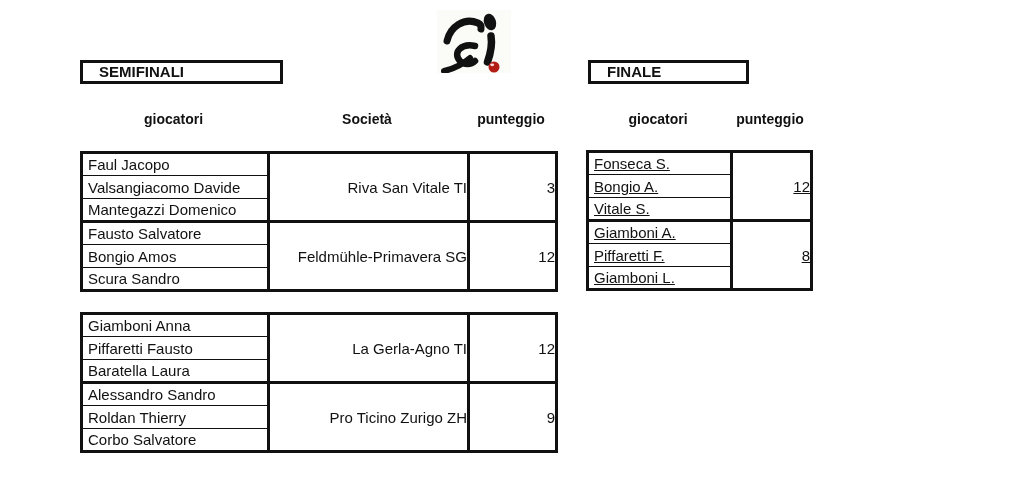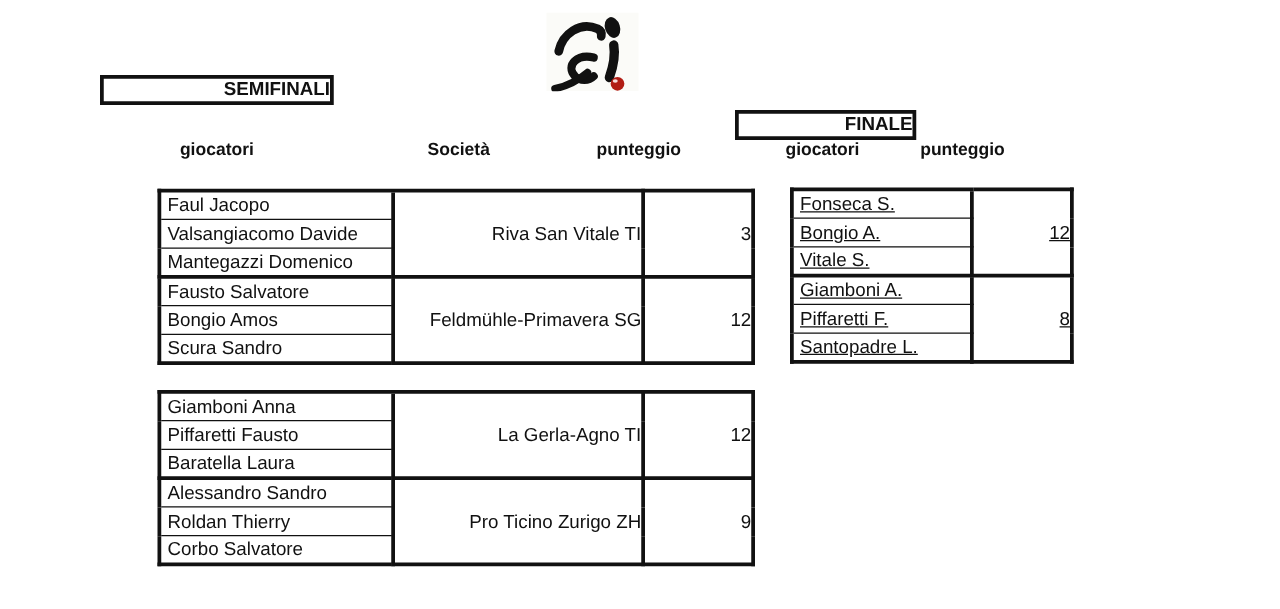--- a/index.html
+++ b/index.html
@@ -11,37 +11,38 @@
     position:relative;
     overflow:hidden;
   }
   .abs { position:absolute; }
 
   
   .title-box {
     border:3px solid #111;
     height:18px;
     line-height:18px;
-    text-align:right;
+    text-align:left;
     font-weight:bold;
     font-size:15px;
     background:#fff;
+    padding-left:16px;
   }
 
   
   .col-header {
     font-weight:bold;
     font-size:14px;
     text-align:center;
     height:20px;
     line-height:20px;
   }
 
   
-  table.grid { border-collapse:collapse; table-layout:fixed; background:#fff;margin-left:46px; }
+  table.grid { border-collapse:collapse; table-layout:fixed; background:#fff; }
   table.grid tr { height:23px; }
   table.grid td {
     border:1.5px solid #111;
     font-size:15px;
     padding:0;
     overflow:hidden;
     white-space:nowrap;
   }
   table.grid td.name { text-align:left; padding-left:5px; }
   table.grid td.merged { text-align:right; border-width:3px; }
@@ -70,21 +71,21 @@
     <path d="M54 26 C 55.5 35, 53 45, 50.5 52" fill="none" stroke="#111" stroke-width="7.5" stroke-linecap="round"></path>
 
     <circle cx="57" cy="57" r="5.5" fill="#b21d15"></circle>
     <ellipse cx="55.2" cy="54.8" rx="2" ry="1.4" fill="#ffffff" opacity="0.85"></ellipse>
   </svg>
 </div>
 
 <div class="abs title-box" style="left:80px; top:60px; width:181px;">
   <span>SEMIFINALI</span>
 </div>
-<div class="abs title-box" style="left:588px; top:60px; width:139px;margin-top:28px;">
+<div class="abs title-box" style="left:588px; top:60px; width:139px;">
   <span>FINALE</span>
 </div>
 
 <div class="abs col-header" style="left:80px; top:109px; width:187px;">giocatori</div>
 <div class="abs col-header" style="left:267px; top:109px; width:200px;">Società</div>
 <div class="abs col-header" style="left:467px; top:109px; width:88px;">punteggio</div>
 
 <div class="abs col-header" style="left:586px; top:109px; width:144px;">giocatori</div>
 <div class="abs col-header" style="left:730px; top:109px; width:80px;">punteggio</div>
 
@@ -169,16 +170,16 @@
     <td class="name b-left b-bottom">Vitale S.</td>
   </tr>
   <tr>
     <td class="name b-top b-left">Giamboni A.</td>
     <td class="merged b-right" rowspan="3">8</td>
   </tr>
   <tr>
     <td class="name b-left">Piffaretti F.</td>
   </tr>
   <tr>
-    <td class="name b-left b-bottom">Santopadre L.</td>
+    <td class="name b-left b-bottom">Giamboni L.</td>
   </tr>
 </tbody>
   </table>
 
 </body></html>

